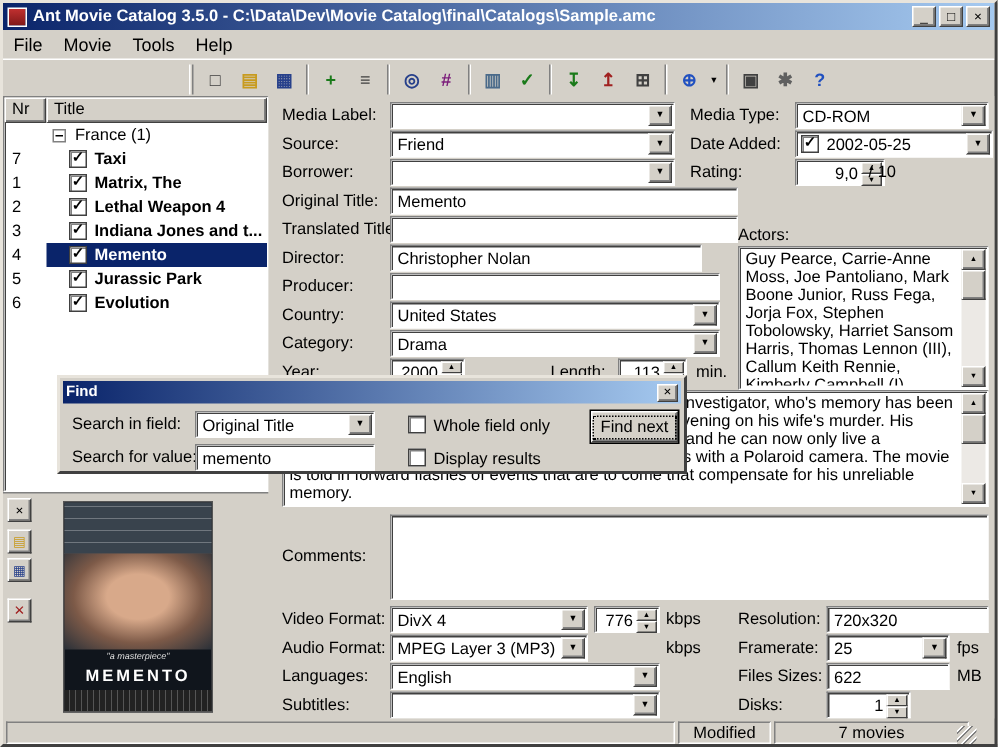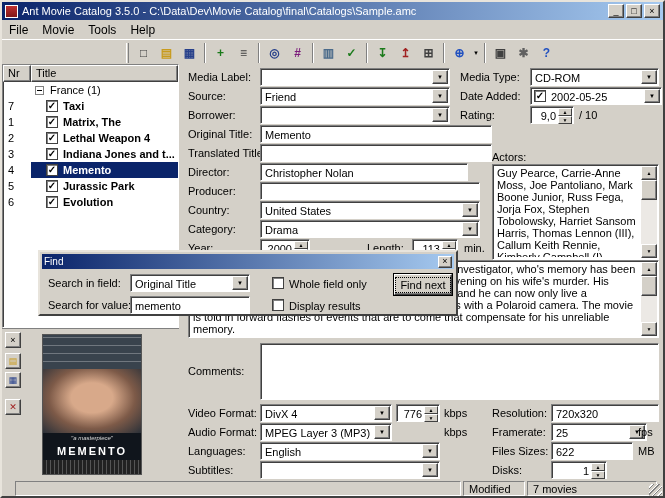--- a/index.html
+++ b/index.html
@@ -21,21 +21,21 @@
   .cb{display:inline-flex;width:12px;height:12px;background:#fff;border:1px solid #404040;box-shadow:inset 1px 1px 0 #808080;align-items:center;justify-content:center;flex:0 0 auto;}
   .cb.checked::after{content:"✓";font-size:10px;font-weight:bold;line-height:1;color:#000;}
   .memo-text{margin:2px 18px 2px 4px;font-size:11px;line-height:12px;color:#000;overflow:hidden;height:calc(100% - 4px);}
   .vscroll{position:absolute;top:1px;right:1px;bottom:1px;width:16px;background:#ece9e5;}
   .sb-up,.sb-down,.sb-thumb{position:absolute;left:0;width:16px;background:#d4d0c8;border:1px solid;border-color:#fff #404040 #404040 #fff;box-shadow:inset -1px -1px 0 #808080;display:flex;align-items:center;justify-content:center;}
   .sb-up{top:0;height:14px;} .sb-down{bottom:0;height:14px;} .sb-thumb{top:14px;height:20px;}
   .sb-up::after{content:"▲";font-size:5px;} .sb-down::after{content:"▼";font-size:5px;}
   
   .titlebar{position:absolute;left:0;top:0;width:661px;height:18px;background:linear-gradient(to right,#0a246a,#a6caf0);display:flex;align-items:center;padding:0 3px;}
   .app-icon{width:13px;height:13px;background:linear-gradient(#c03030,#801818);border:1px solid #fff;margin-right:4px;}
-  .title-text{color:#fff;font-size:11px;font-weight:normal;flex:1;white-space:nowrap;overflow:hidden;}
+  .title-text{color:#fff;font-size:11px;font-weight:bold;flex:1;white-space:nowrap;overflow:hidden;}
   .winbtn{width:16px;height:14px;margin-left:2px;font-size:9px;line-height:11px;text-align:center;padding:0;cursor:default;}
   .menubar{position:absolute;left:0;top:18px;width:661px;height:19px;display:flex;align-items:center;background:#d4d0c8;}
   .menu-item{font-size:12px;padding:2px 7px;}
   .toolbar{position:absolute;left:0;top:37px;width:661px;height:27px;border-top:1px solid #fff;display:flex;align-items:center;}
   .tb{width:23px;height:22px;background:#d4d0c8;border:1px solid #d4d0c8;display:flex;align-items:center;justify-content:center;font-size:12px;font-weight:bold;padding:0;}
   .tsep{width:2px;height:20px;border-left:1px solid #808080;border-right:1px solid #fff;margin:0 3px;}
   .tgrip{width:3px;height:20px;border-left:1px solid #fff;border-right:1px solid #808080;margin:0 3px 0 6px;}
   .tb-dd{width:10px;height:22px;display:flex;align-items:center;justify-content:center;font-size:7px;}
   
   .tree{position:absolute;left:0;top:62px;width:177px;height:264px;background:#fff;border:1px solid;border-color:#808080 #fff #fff #808080;box-shadow:inset 1px 1px 0 #404040;overflow:hidden;}
@@ -58,26 +58,26 @@
   .poster-script{height:34px;background:#39434d repeating-linear-gradient(0deg,transparent 0 7px,rgba(255,255,255,.28) 7px 8px);}
   .poster-face{height:64px;background:radial-gradient(ellipse at 50% 45%,#d8a98a 0 30%,#7d5a48 62%,#2a3038 100%);}
   .poster-quote{height:11px;font-size:6px;font-style:italic;color:#ddd;text-align:center;line-height:11px;}
   .poster-title{height:16px;font-size:11px;font-weight:bold;letter-spacing:2px;color:#fff;text-align:center;line-height:15px;}
   .poster-credits{flex:1;background:repeating-linear-gradient(90deg,#222 0 3px,#555 3px 4px);}
   
   .formbg{position:absolute;left:177px;top:62px;width:484px;height:415px;background:#d4d0c8;}
   
   .dialog{position:absolute;left:36px;top:248px;width:420px;height:66px;background:#d4d0c8;border:2px solid;border-color:#e8e4dc #404040 #404040 #e8e4dc;}
   .dlg-title{position:absolute;left:2px;top:2px;right:2px;height:15px;background:linear-gradient(to right,#0a246a,#a6caf0);display:flex;align-items:center;padding:0 2px;}
-  .dlg-title-text{color:#fff;font-size:10px;font-weight:normal;flex:1;}
+  .dlg-title-text{color:#fff;font-size:10px;font-weight:bold;flex:1;}
   .dlg-close{width:14px;height:12px;font-size:9px;line-height:9px;text-align:center;padding:0;}
   .btn{background:#d4d0c8;border:1px solid;border-color:#fff #404040 #404040 #fff;box-shadow:inset -1px -1px 0 #808080,0 0 0 1px #000;font-size:11px;}
   .btn .focus{display:block;border:1px dotted #000;padding:1px 4px;}
   
-  .statusbar{position:absolute;left:11px;top:477px;width:650px;height:19px;background:#d4d0c8;}
+  .statusbar{position:absolute;left:0;top:477px;width:650px;height:19px;background:#d4d0c8;text-align:center;}
   .sb-panel{position:absolute;top:2px;height:15px;border:1px solid;border-color:#808080 #fff #fff #808080;font-size:11px;padding:1px 5px;white-space:nowrap;}
   .grip{position:absolute;right:1px;bottom:1px;width:13px;height:13px;background:repeating-linear-gradient(135deg,#d4d0c8 0 2px,#fff 2px 3px,#808080 3px 4px);}
 </style>
 </head>
 <body>
 
 <div class="window">
 
   <div class="titlebar">
     <span class="app-icon"></span>
@@ -221,21 +221,21 @@
     <span class="val" style="left:20px">2002-05-25</span>
     <span class="dd-btn"></span>
   </div>
 
   <span class="lbl" style="left:186px;top:107px">Borrower:</span>
   <div class="field" style="left:258px;top:104px;width:190px">
     <span class="val"></span>
     <span class="dd-btn"></span>
   </div>
   <span class="lbl" style="left:458px;top:107px">Rating:</span>
-  <div class="field" style="left:528px;top:104px;width:44px">
+  <div class="field" style="left:528px;top:104px;width:60px">
     <span class="val num">9,0</span>
     <span class="spin-btns">
         <span class="su"></span>
         <span class="sd"></span>
       </span>
   </div>
   <span class="lbl" style="left:577px;top:107px">/ 10</span>
 
   <span class="lbl" style="left:186px;top:126px">Original Title:</span>
   <div class="field" style="left:258px;top:123px;width:232px">
@@ -332,21 +332,21 @@
   </div>
   <div class="field" style="left:394px;top:440px;width:32px">
     <span class="val num">96</span>
     <span class="spin-btns">
         <span class="su"></span>
         <span class="sd"></span>
       </span>
   </div>
   <span class="lbl" style="left:442px;top:424px">kbps</span>
   <span class="lbl" style="left:490px;top:424px">Framerate:</span>
-  <div class="field" style="left:549px;top:421px;width:96px">
+  <div class="field" style="left:549px;top:421px;width:82px">
     <span class="val">25</span>
     <span class="dd-btn"></span>
   </div>
   <span class="lbl" style="left:636px;top:424px">fps</span>
 
   <span class="lbl" style="left:186px;top:443px">Languages:</span>
   <div class="field" style="left:258px;top:440px;width:180px">
     <span class="val">English</span>
     <span class="dd-btn"></span>
   </div>

